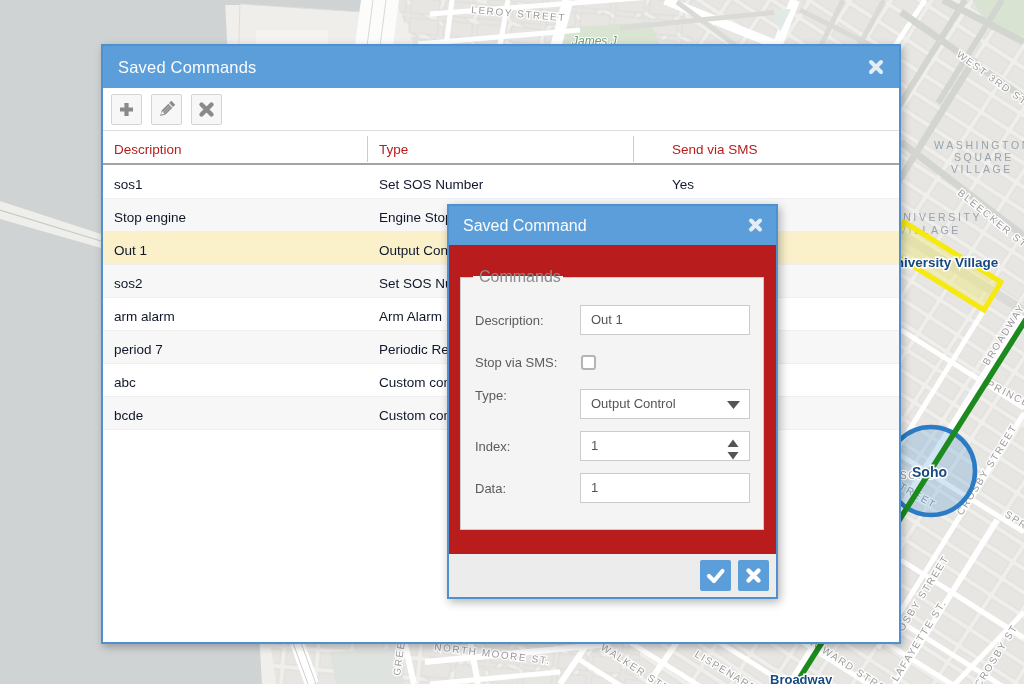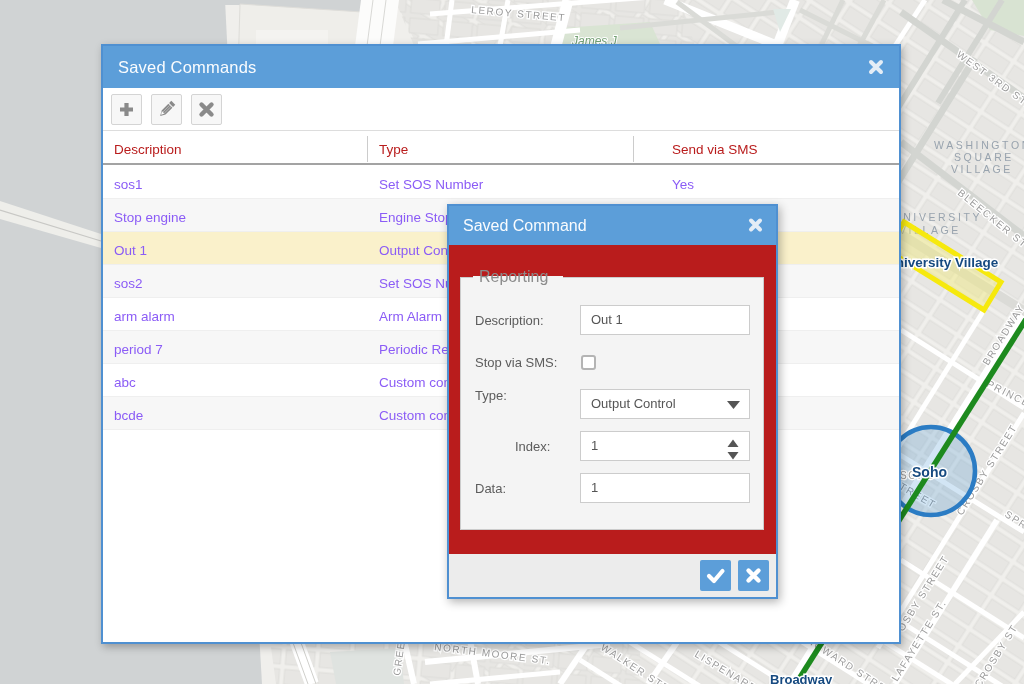--- a/index.html
+++ b/index.html
@@ -19,21 +19,21 @@
   box-shadow:2px 3px 8px rgba(0,0,0,0.28);}
 .dhdr{height:42px;background:#5c9ed9;color:#fafcfe;font-size:16.5px;
   line-height:42px;padding-left:15px;letter-spacing:0.2px;position:relative;}
 .dclose{position:absolute;top:0;right:0;width:46px;height:42px;}
 
 .tbar{position:absolute;left:0;top:42px;width:100%;height:42px;background:#fff;}
 .tbtn{position:absolute;top:6px;width:31px;height:31px;background:#f7f7f7;
   border:1px solid #d4d4d4;border-radius:2px;box-sizing:border-box;}
 
 .tbl{position:absolute;left:0;top:84px;width:796px;border-top:1px solid #ddd;}
-.trow{position:absolute;left:0;width:796px;height:33px;font-size:13.5px;color:#8b5cf6;}
+.trow{position:absolute;left:0;width:796px;height:33px;font-size:13.5px;color:#0f172a;}
 .thead{border-bottom:2px solid #a3a3a3;color:#b91c1c;height:32px;}
 .c1{position:absolute;left:11px;top:2px;line-height:33px;width:248px;overflow:hidden;white-space:nowrap;}
 .c2{position:absolute;left:276px;top:2px;line-height:33px;width:250px;overflow:hidden;white-space:nowrap;}
 .c3{position:absolute;left:541px;top:2px;line-height:33px;width:245px;overflow:hidden;white-space:nowrap;margin-left:28px;}
 
 .vs{position:absolute;top:5px;width:1px;height:26px;background:#ccc;}
 .alt{background:#f7f7f7;}
 .sel{background:#faf1cb;}
 .rb{border-bottom:1px solid #efefef;height:32px;}
 
@@ -268,32 +268,32 @@
 </div>
 
 <div class="dlg2">
   <div class="dhdr2">Saved Command
     <svg class="dclose" style="width:40px;height:39px;" viewBox="0 0 40 39">
         <path d="M15 14.5 L24 23.5 M24 14.5 L15 23.5" stroke="#e4edf6" stroke-width="4" stroke-linecap="round"></path>
       </svg>
   </div>
   <div class="fset">
     <div class="legbg"></div>
-    <div class="legend">Reporting</div>
+    <div class="legend">Commands</div>
     <div class="flabel" style="top:35px;">Description:</div>
     <div class="finput" style="top:27px;">Out 1</div>
     <div class="flabel" style="top:77px;">Stop via SMS:</div>
     <div style="position:absolute;left:120px;top:77px;width:15px;height:15px;box-sizing:border-box;border:2px solid #b4b4b4;border-radius:3px;background:#fff;"></div>
     <div class="flabel" style="top:110px;">Type:</div>
     <div class="finput" style="top:111px;">Output Control
       <svg style="position:absolute;right:9px;top:11px;" width="13" height="8" viewBox="0 0 13 8">
           <path d="M0 0 h13 l-6.5 8 z" fill="#555"></path>
         </svg>
     </div>
-    <div class="flabel" style="top:161px;margin-left:40px;">Index:</div>
+    <div class="flabel" style="top:161px;">Index:</div>
     <div class="finput" style="top:153px;">1
       <svg style="position:absolute;right:10px;top:7px;" width="12" height="21" viewBox="0 0 12 21">
           <path d="M0.5 8 L6 0.5 L11.5 8 Z" fill="#555"></path>
           <path d="M0.5 13 L6 20.5 L11.5 13 Z" fill="#555"></path>
         </svg>
     </div>
     <div class="flabel" style="top:203px;">Data:</div>
     <div class="finput" style="top:195px;">1</div>
   </div>
   <div class="ffoot">

